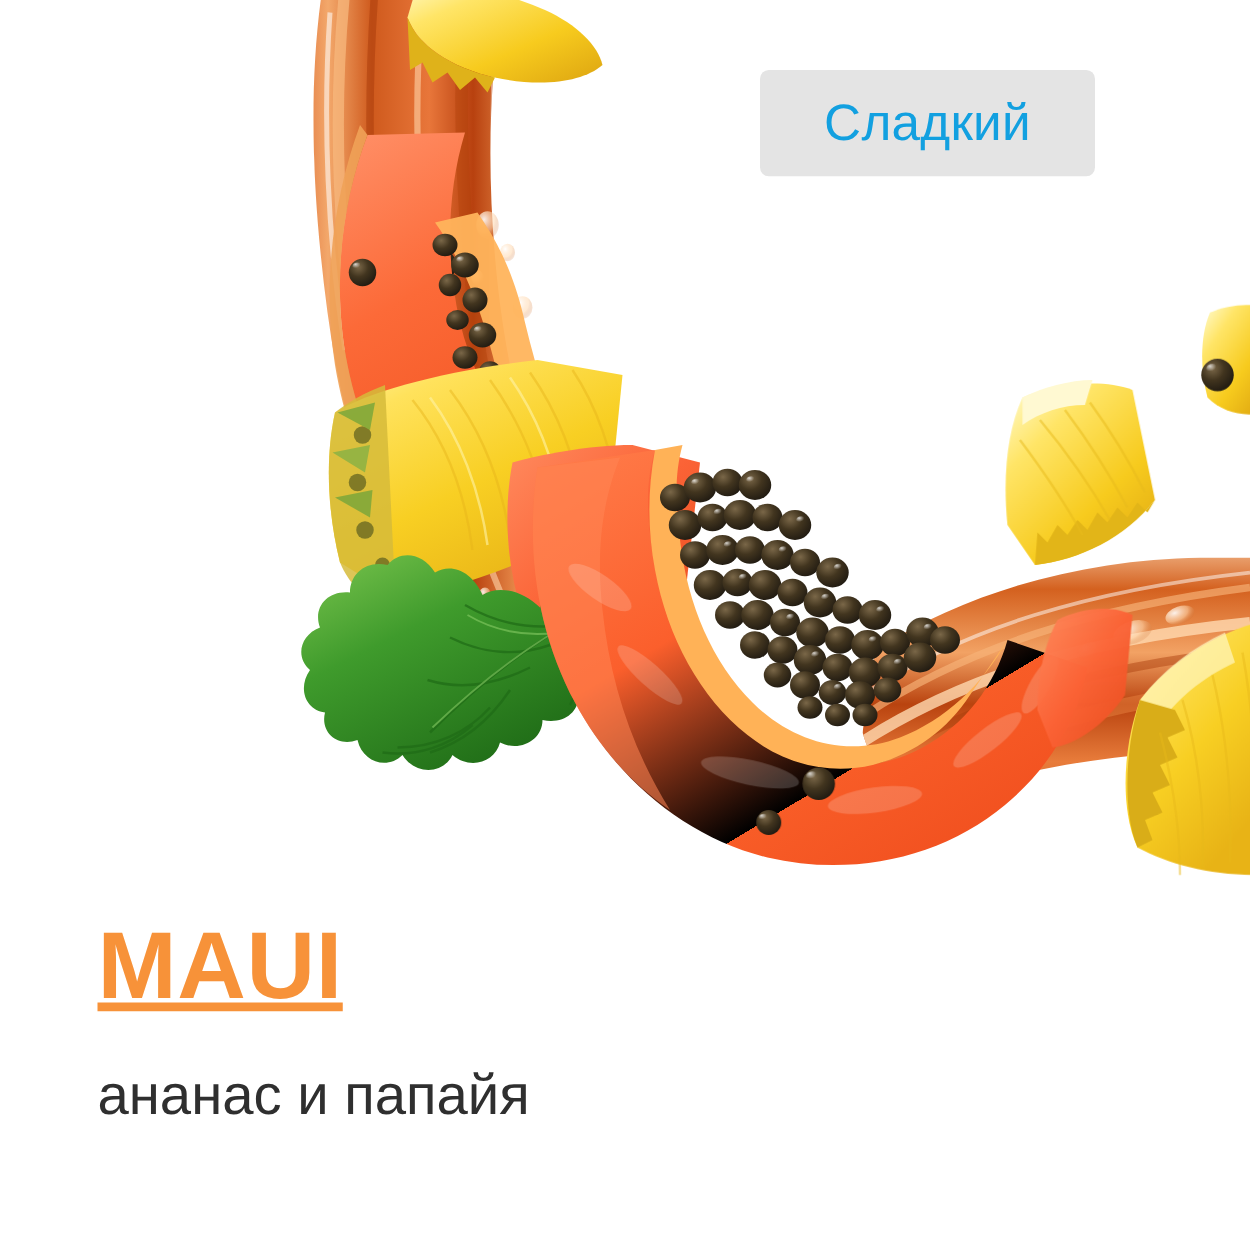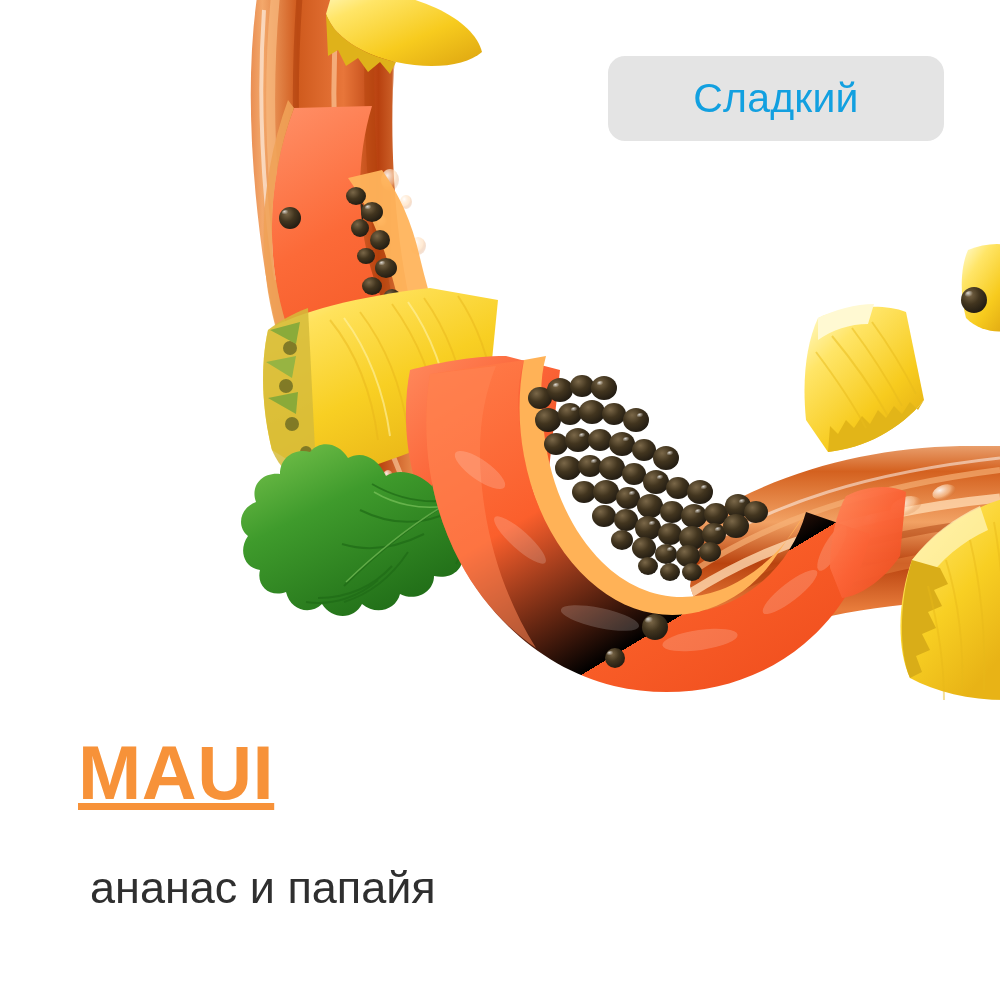--- a/index.html
+++ b/index.html
@@ -30,23 +30,23 @@
     height: 720px;
     overflow: hidden;
   }
   #hero svg { display: block; }
 
   
   #taste-badge {
     position: absolute;
     left: 608px;
     top: 56px;
-    width: 336px;
+    width: 268px;
     height: 85px;
-    border-radius: 17px;
+    border-radius: 7px;
     background: #e4e4e4;
     display: flex;
     align-items: center;
     justify-content: center;
     box-sizing: border-box;
   }
   #taste-badge-label {
     color: #12a0e0;
     font-size: 41px;
     font-weight: 400;
@@ -70,21 +70,21 @@
     line-height: 1;
     margin: 0;
     white-space: nowrap;
     text-decoration: underline;
   }
   #product-subtitle {
     color: #2f2f2f;
     font-size: 45px;
     font-weight: 400;
     line-height: 1;
-    margin: 12px;
+    margin: 0;
     padding-top: 42px;
     white-space: nowrap;
   }
 </style>
 </head>
 <body>
 
 <div id="card">
 
   <div id="hero">

